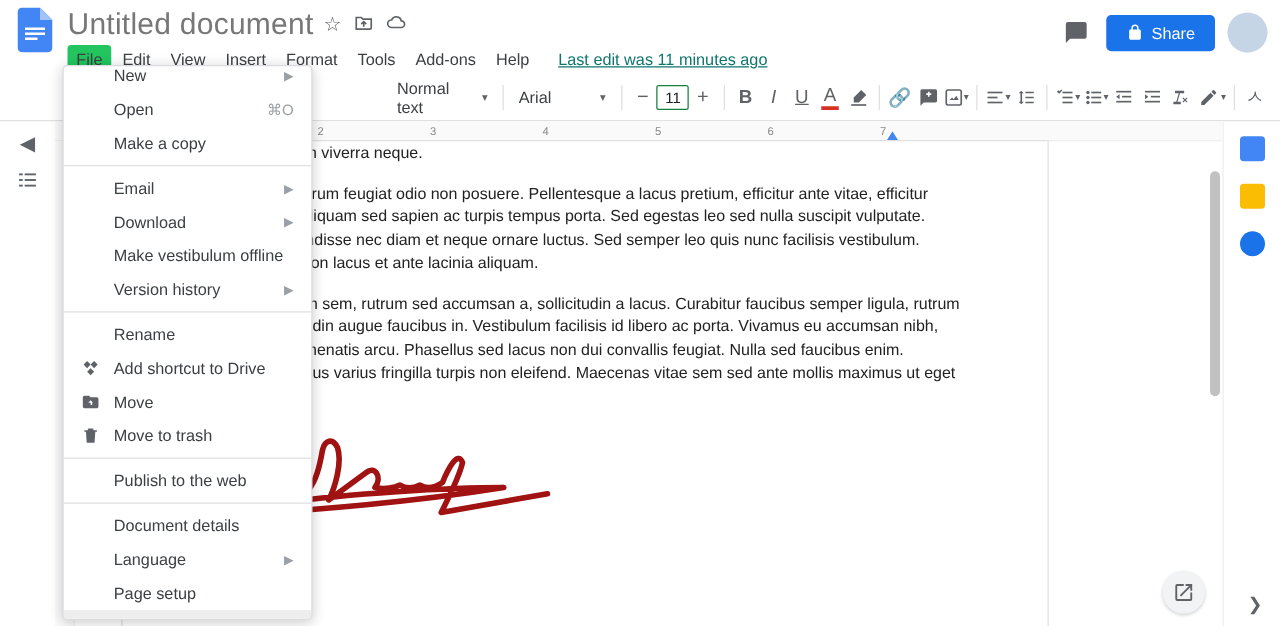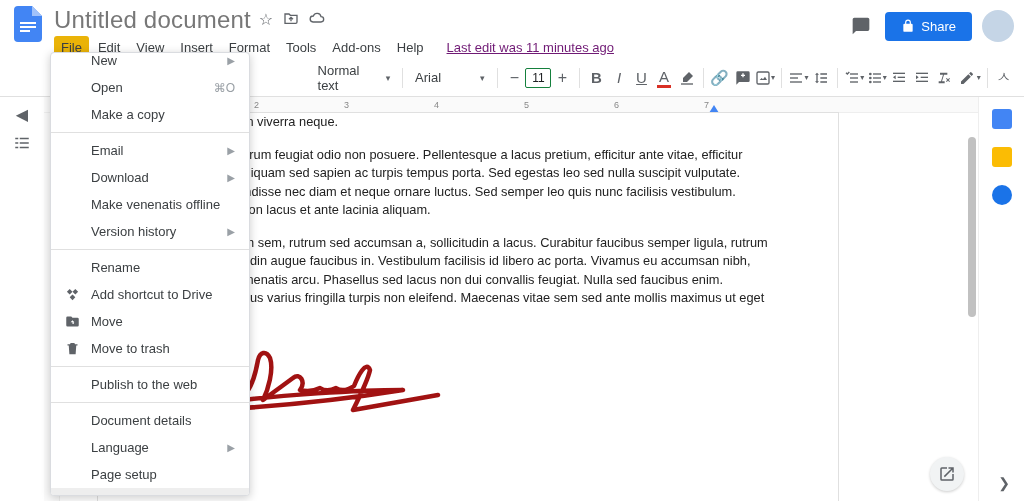--- a/index.html
+++ b/index.html
@@ -6,22 +6,22 @@
   html, body { width: 1024px; height: 501px; overflow: hidden; font-family: Arial, "Helvetica Neue", sans-serif; background: #fff; color: #202124; }
   
   .header { display: flex; align-items: flex-start; padding: 6px 10px 0 10px; }
   .doc-logo { width: 36px; height: 36px; margin-right: 8px; display:flex; align-items:center; justify-content:center; }
   .title-area { flex: 1; }
   .title-row { display: flex; align-items: center; gap: 8px; }
   .doc-title { font-size: 24px; color: #777; letter-spacing: .2px; }
   .title-icons { display:flex; gap:10px; color:#5f6368; }
   .menubar { display:flex; gap:2px; margin-top:2px; font-size:13px; color:#3c4043; align-items:center; }
   .menubar .menu { padding:4px 7px; border-radius:3px; cursor:default; }
-  .menubar .menu.open { background:#eab308; }
-  .last-edit { color:#701a75; text-decoration: underline; margin-left:14px; font-size:13px; }
+  .menubar .menu.open { background:#22c55e; }
+  .last-edit { color:#0f766e; text-decoration: underline; margin-left:14px; font-size:13px; }
   .header-right { display:flex; align-items:center; gap:10px; padding-top:4px; }
   .comment-btn { width:28px; height:28px; display:flex; align-items:center; justify-content:center; color:#5f6368; }
   .share-btn { background:#1a73e8; color:#fff; border:none; border-radius:4px; padding:7px 16px; font-size:13px; font-weight:500; display:flex; align-items:center; gap:6px; }
   .avatar { width:32px; height:32px; border-radius:50%; background:#c5d5e6; }
   
   .toolbar { display:flex; align-items:center; gap:2px; padding:4px 10px 4px 46px; border-bottom:1px solid #e0e0e0; height:38px; }
   .tool { width:26px; height:26px; display:flex; align-items:center; justify-content:center; color:#5f6368; font-size:15px; }
   .sep { width:1px; height:20px; background:#e0e0e0; margin:0 4px; }
   .tool.wide { width:auto; padding:0 6px; font-size:13px; gap:21px; }
   .tool select, .style-sel, .font-sel { border:none; background:transparent; font-size:13px; color:#3c4043; }
@@ -315,21 +315,21 @@
        <span class="arrow">▶</span>
      </div>
     <div class="item">
        <span class="icn"></span>
        <span class="lbl">Download</span>
 
        <span class="arrow">▶</span>
      </div>
     <div class="item">
        <span class="icn"></span>
-       <span class="lbl">Make venenatis offline</span>
+       <span class="lbl">Make vestibulum offline</span>
 
      </div>
     <div class="item">
        <span class="icn"></span>
        <span class="lbl">Version history</span>
 
        <span class="arrow">▶</span>
      </div>
     <hr>
     <div class="item">

